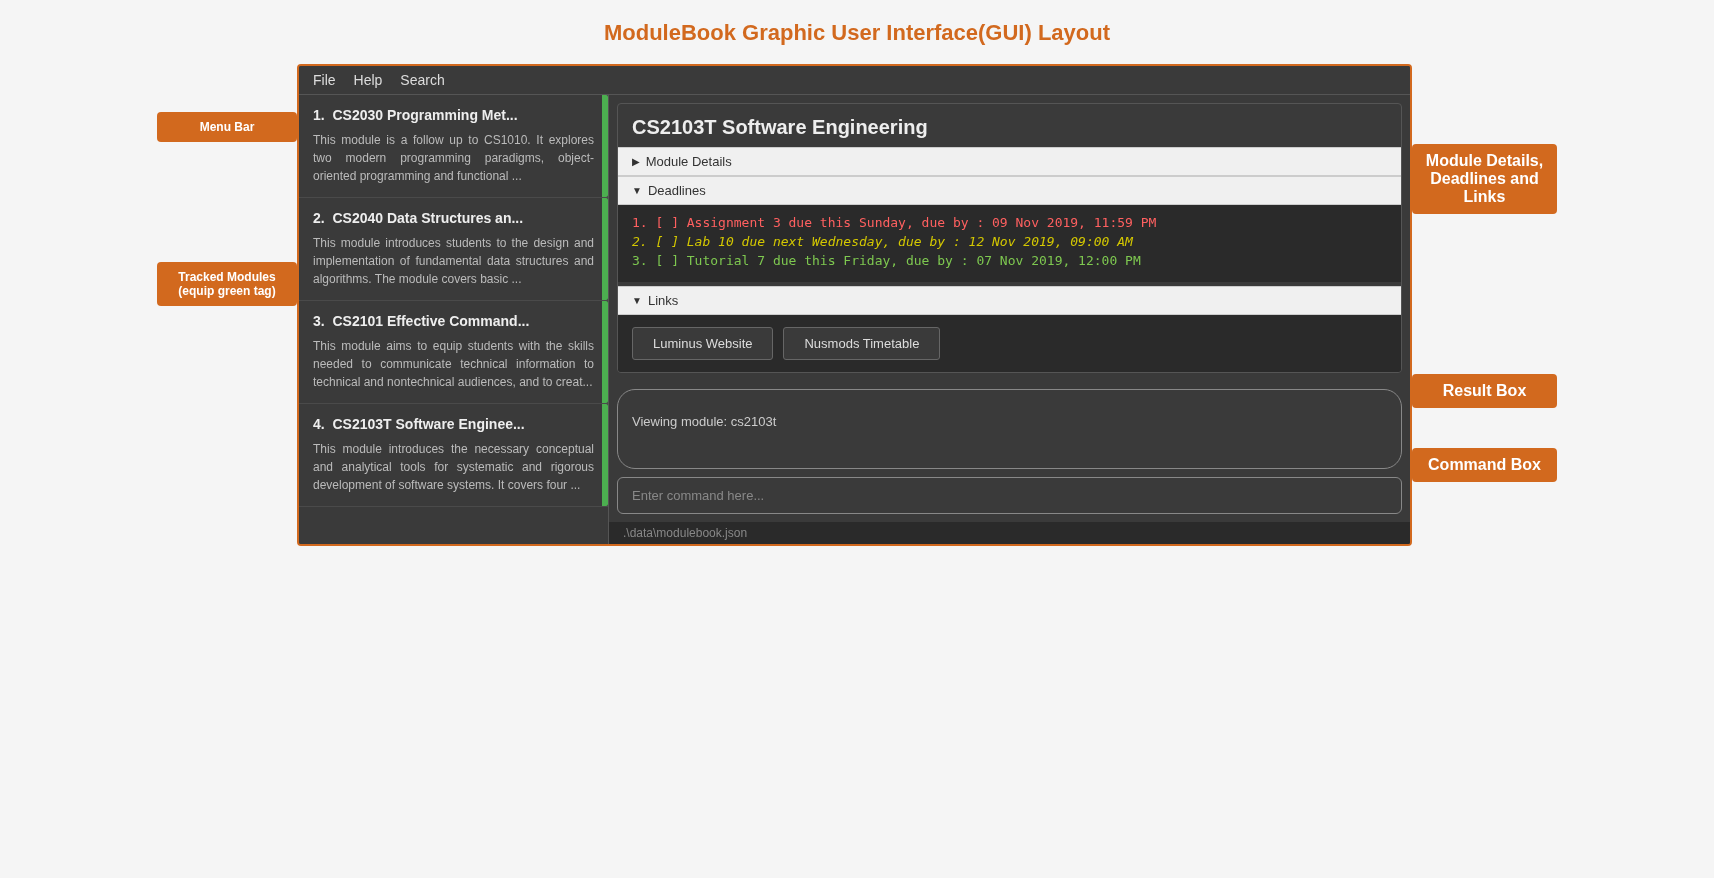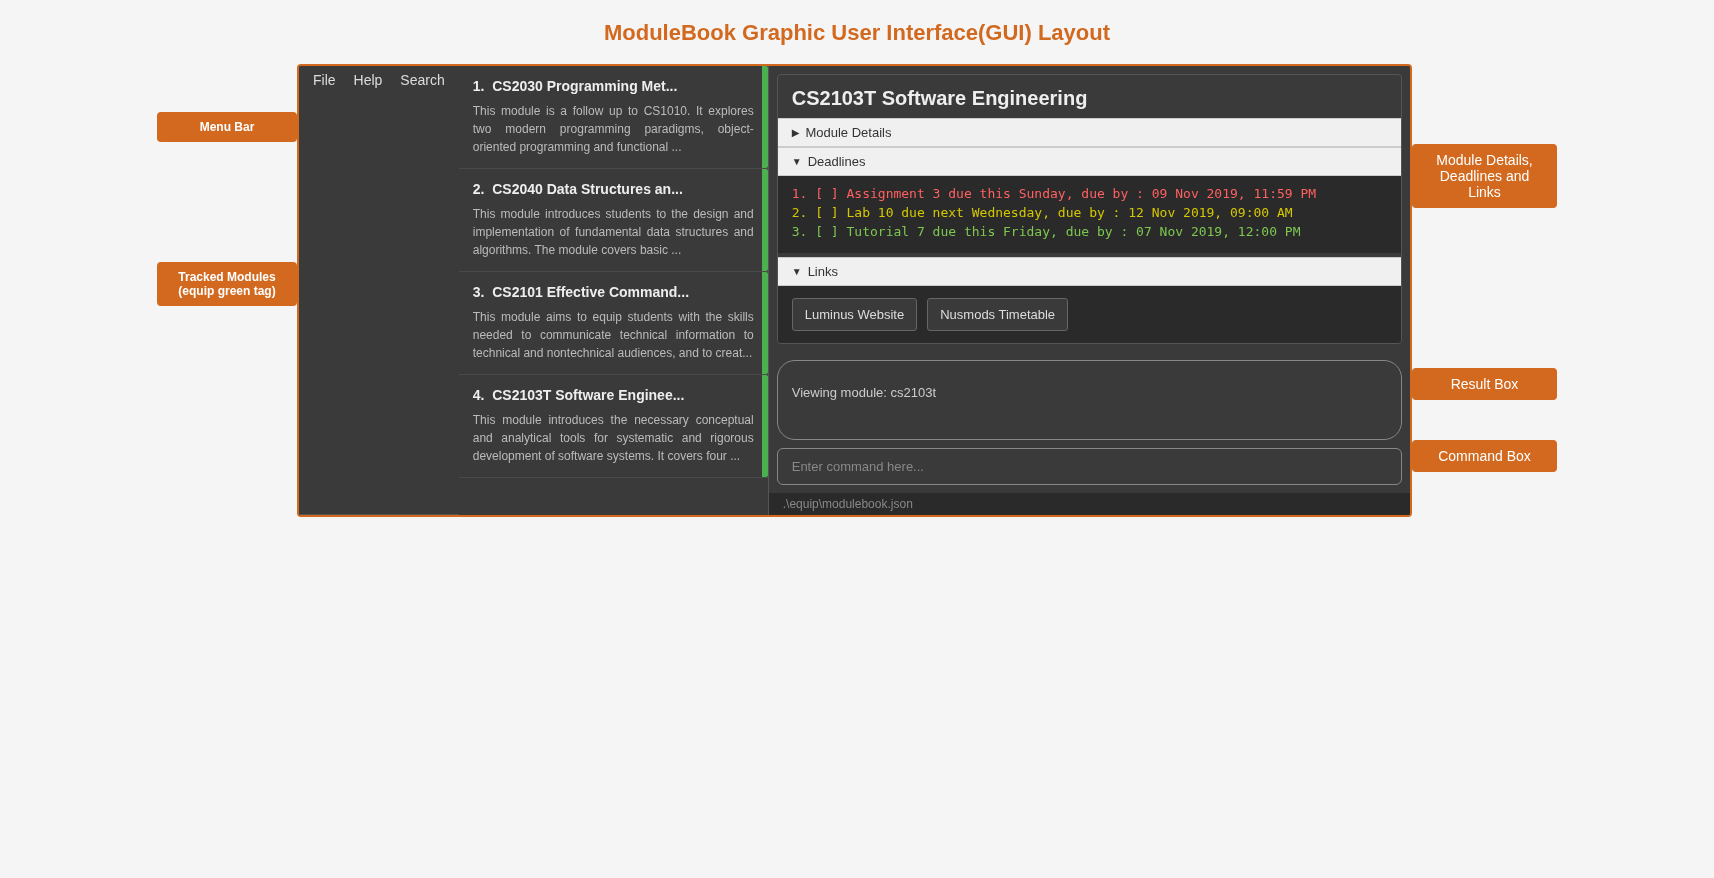--- a/index.html
+++ b/index.html
@@ -21,21 +21,21 @@
       text-align: center;
     }
 
     
     .app-container {
       flex: 1;
       border: 2px solid #d2691e;
       border-radius: 4px;
       overflow: hidden;
       display: flex;
-      flex-direction: row;
+      flex-direction: column;
       background: #3a3a3a;
     }
 
     
     .menu-bar {
       background: #3a3a3a;
       padding: 6px 14px;
       display: flex;
       flex-direction: row;
       gap: 18px;
@@ -149,36 +149,36 @@
       padding: 10px 14px;
     }
 
     .deadline-item {
       font-size: 13px;
       margin-bottom: 4px;
       font-family: monospace;
     }
 
     .deadline-red { color: #ff6060; }
-    .deadline-yellow { color: #d4c800; }
+    .deadline-yellow { color: #d4c800; font-style: italic; }
     .deadline-green { color: #7ec850; }
 
     .links-area {
       display: flex;
       flex-direction: row;
       gap: 10px;
       padding: 12px 14px;
       background: #2a2a2a;
     }
 
     .link-button {
       background: #3a3a3a;
       color: #ddd;
       border: 1px solid #666;
-      padding: 8px 12px;
+      padding: 8px 20px;
       font-size: 13px;
       cursor: pointer;
       border-radius: 3px;
     }
 
     
     .result-box {
       margin: 8px 8px 4px;
       border: 1px solid #888;
       border-radius: 18px;
@@ -228,22 +228,22 @@
       font-weight: bold;
       padding: 8px 10px;
       border-radius: 4px;
       text-align: center;
       min-width: 100px;
     }
 
     .ann-label-right {
       background: #d2691e;
       color: white;
-      font-size: 14px;
-      font-weight: normal;
+      font-size: 16px;
+      font-weight: bold;
       padding: 8px 10px;
       border-radius: 4px;
       text-align: center;
       min-width: 100px;
     }
 
     
     .annotations-wrapper {
       display: flex;
       flex-direction: row;
@@ -367,21 +367,21 @@
               <button class="link-button">Nusmods Timetable</button>
             </div>
           </div>
 
           <div class="result-box">Viewing module: cs2103t</div>
 
           <div class="command-box">
             <input class="command-input" type="text" placeholder="Enter command here..." style="">
           </div>
 
-          <div class="status-bar">.\equip\modulebook.json</div>
+          <div class="status-bar">.\data\modulebook.json</div>
 
         </div>
       </div>
     </div>
   </div>
 
   <div class="right-col">
     <div style="height: 60px;"></div>
     <div class="ann-label-right">Module Details, Deadlines and Links</div>
     <div style="height: 160px;"></div>

